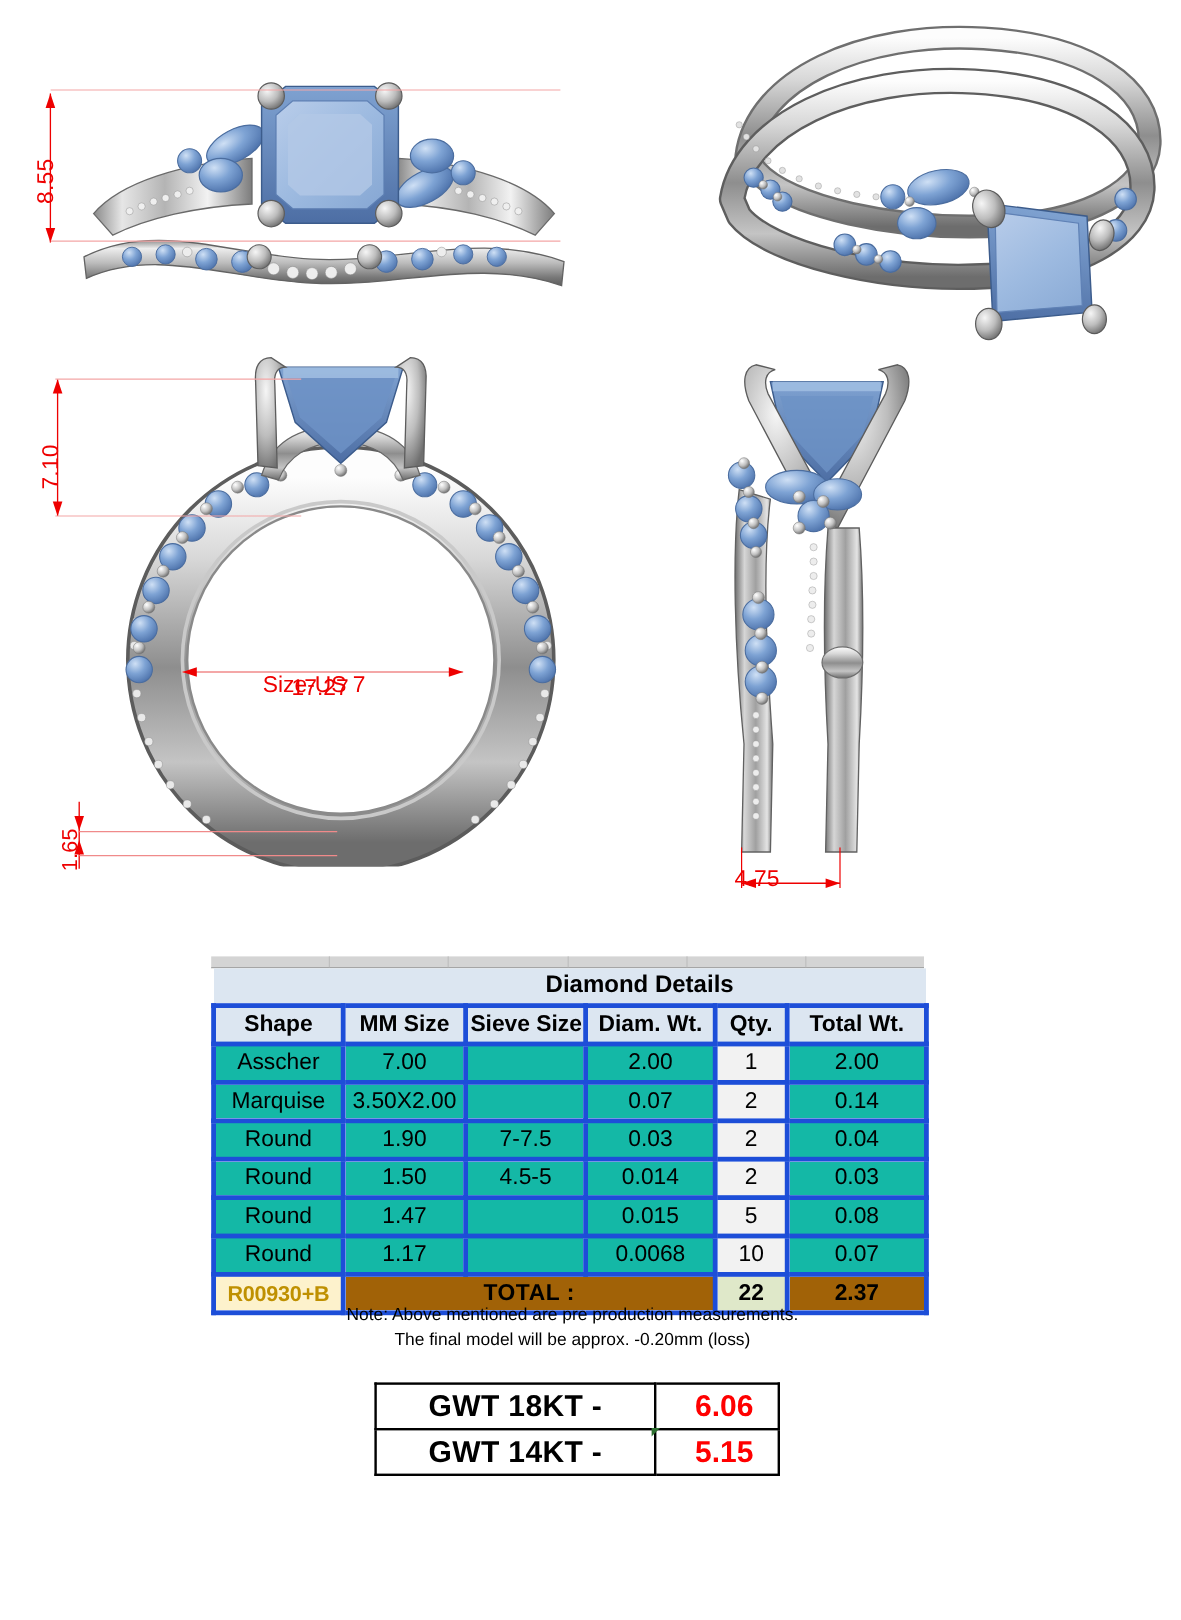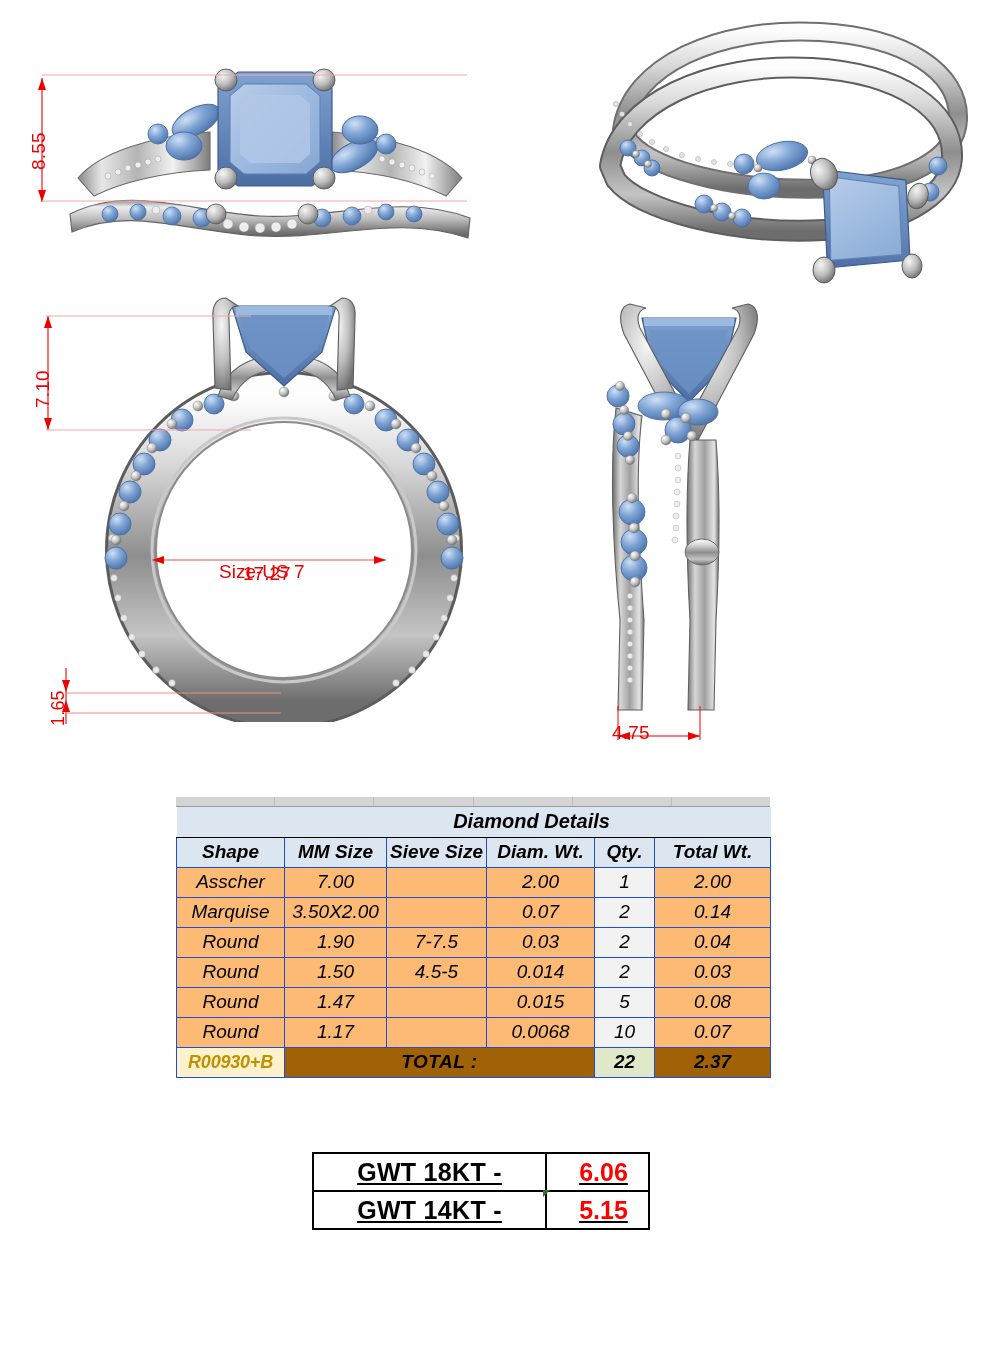--- a/index.html
+++ b/index.html
@@ -25,53 +25,53 @@
     transform-origin:0 0;
     transform:rotate(-90deg);
   }
   .dimtext.small{font-size:18px;}
   .sizetext{
     position:absolute;color:#ee0000;font-size:19px;white-space:nowrap;
   }
 
   
   #diamond-table-wrap{
-    position:absolute;left:176px;top:797px;width:594px;font-style:italic;
+    position:absolute;left:176px;top:797px;width:594px;
   }
   .xl-gutter{
     height:9px;background:#d4d4d4;
     border-bottom:1px solid #9a9a9a;
     display:flex;
   }
   .xl-gutter span{
     flex:1;border-right:1px solid #bfbfbf;height:100%;
   }
   .xl-gutter span:last-child{border-right:none;}
 
   table.dd{
     border-collapse:collapse;width:594px;
     table-layout:fixed;background:#fff;
   }
   table.dd td,table.dd th{
-    border:1px solid #1d4ed8;
+    border:4px solid #1d4ed8;
     font-family:"Liberation Sans", sans-serif;
     font-size:18px;color:#000;
     text-align:center;padding:3px 2px;
     height:26px;box-sizing:border-box;
     overflow:hidden;white-space:nowrap;
   }
   tr.title-row td{
     background:#dce6f1;border:none;border-bottom:1px solid #000;
     font-weight:bold;font-size:20px;height:30px;
     text-align:center;padding-left:118px;
   }
   tr.head-row th{
     background:#dce6f1;font-weight:bold;font-size:19px;height:30px;
   }
-  tr.data-row td{background:#fdba74;font-size:19px;height:30px;}
+  tr.data-row td{background:#14b8a6;font-size:19px;height:30px;}
   tr.data-row td.qty{background:#f2f2f2;}
   tr.total-row td{
     background:#a16207;font-weight:bold;font-size:19px;height:30px;
   }
   tr.total-row td.stylecode{
     background:#fdf2cc;color:#bf9000;font-weight:bold;
     font-size:18px;letter-spacing:-.2px;text-align:center;
   }
   tr.total-row td.totallabel{letter-spacing:.5px;}
   tr.total-row td.qty{background:#dfe8c9;}
@@ -85,21 +85,21 @@
     font-family:"Liberation Sans", sans-serif;
     font-size:14.5px;color:#000;line-height:21px;
     margin-left:-30px;
   }
 
   
   #gwt-wrap{
     position:absolute;left:312px;top:1152px;width:336px;
   }
   table.gwt{
-    border-collapse:collapse;width:336px;table-layout:fixed;text-decoration:underline;
+    border-collapse:collapse;width:336px;table-layout:fixed;
   }
   table.gwt td{
     border:2px solid #000;height:38px;
     font-family:"Liberation Sans", sans-serif;
     font-weight:bold;font-size:25px;
     text-align:center;vertical-align:middle;
     padding:0;box-sizing:border-box;
   }
   table.gwt td.label{width:233px;color:#000;letter-spacing:.3px;}
   table.gwt td.value{width:103px;color:#ff0000;padding-left:12px;}
@@ -594,20 +594,24 @@
         <tr class="total-row">
           <td class="stylecode">R00930+B</td>
           <td class="totallabel" colspan="3">TOTAL :</td>
           <td class="qty">22</td>
           <td>2.37</td>
         </tr>
       </tbody>
     </table>
   </div>
 
+  <div id="note-block">
+    <div>Note: Above mentioned are pre production measurements.</div>
+    <div>The final model will be approx. -0.20mm (loss)</div>
+  </div>
 
   <div id="gwt-wrap">
     <div class="greenflag"></div>
     <table class="gwt">
       <tbody>
         <tr>
           <td class="label">GWT 18KT  -</td>
           <td class="value">6.06</td>
         </tr>
         <tr>

